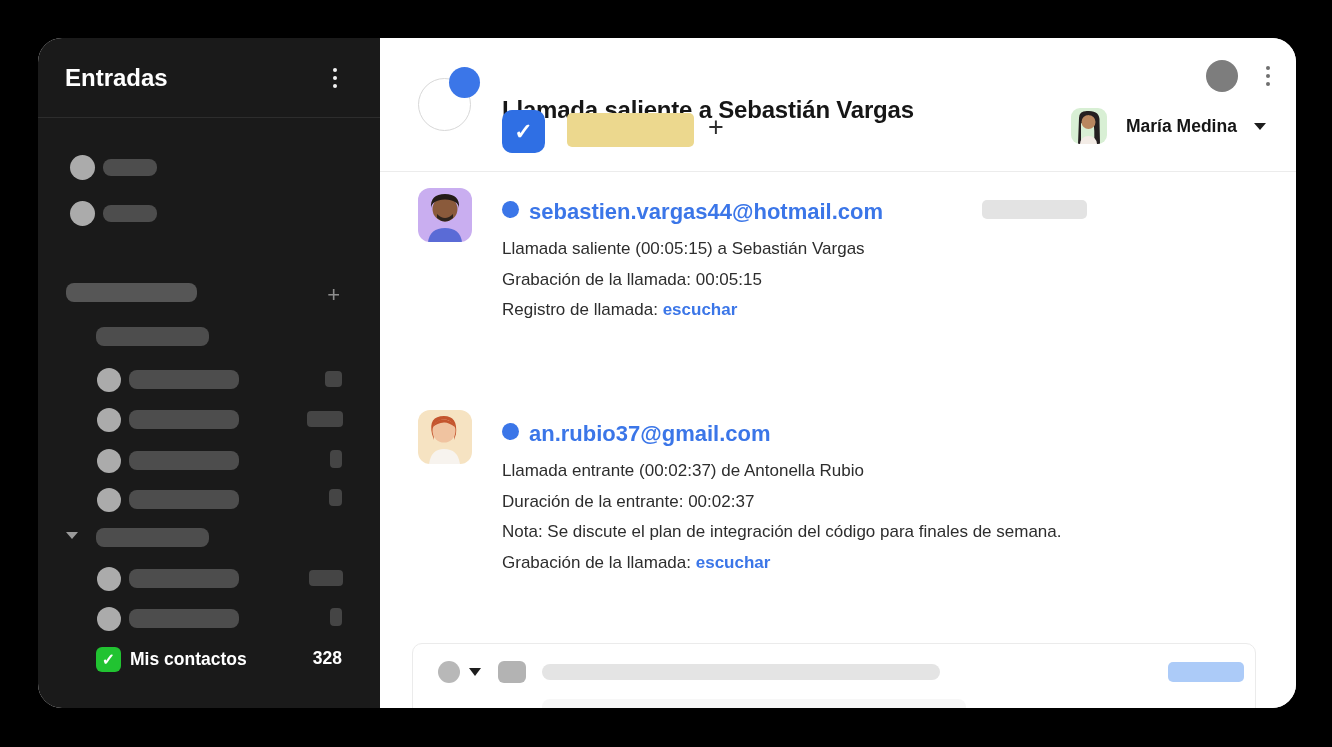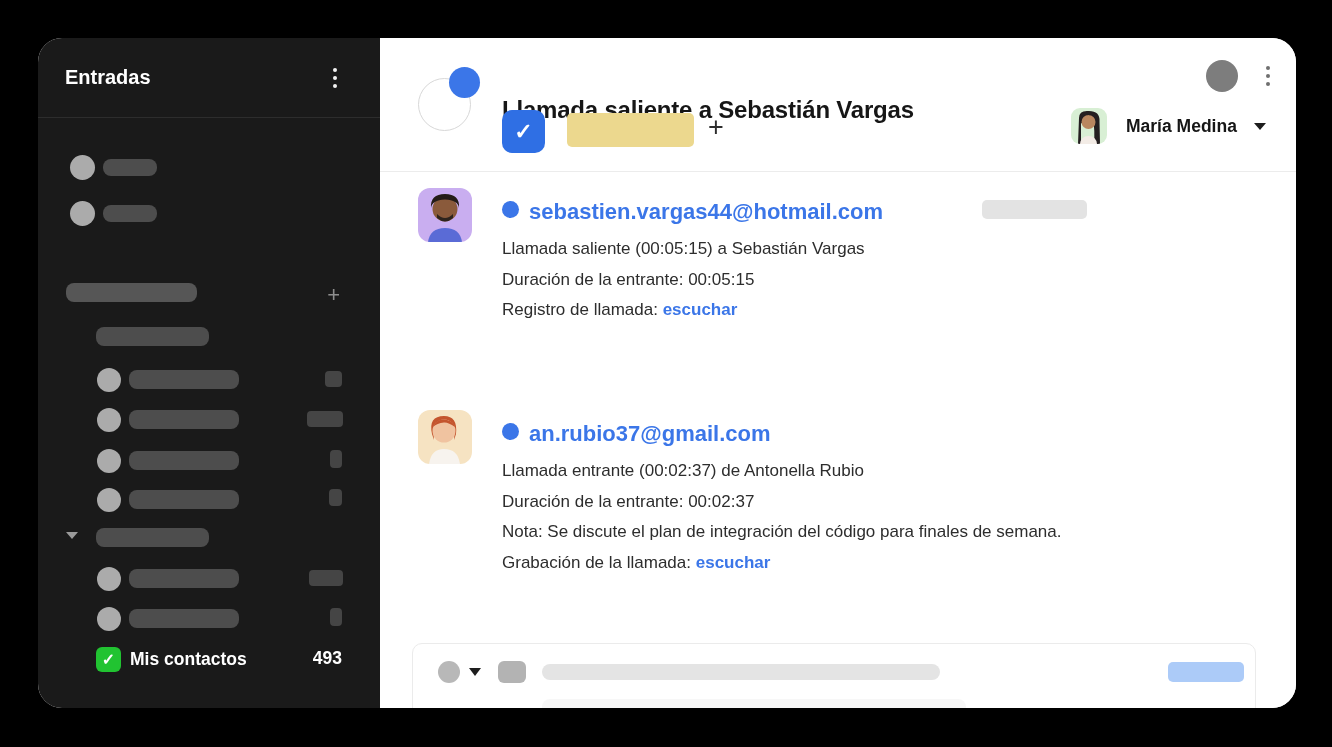--- a/index.html
+++ b/index.html
@@ -7,21 +7,21 @@
     font-family: "Liberation Sans", sans-serif; }
 
   .window { position: absolute; left: 38px; top: 38px; width: 1258px; height: 670px;
     border-radius: 24px; overflow: hidden; background: #ffffff; }
 
   
   .sidebar { position: absolute; left: 0; top: 0; width: 342px; height: 670px;
     background: #1a1a1a; }
   .sidebar-header { position: absolute; left: 0; top: 0; width: 342px; height: 80px;
     border-bottom: 1px solid #2d2d2d; display: flex; align-items: center; }
-  .sidebar-title { color: #ffffff; font-size: 20px; font-weight: 700; margin-left: 27px; }
+  .sidebar-title { color: #ffffff; font-size: 24px; font-weight: 700; margin-left: 27px; }
   .kebab { position: absolute; width: 14px; height: 26px; display: flex; flex-direction: column;
     align-items: center; justify-content: center; gap: 4px; cursor: pointer; }
   .kebab i { width: 4px; height: 4px; border-radius: 50%; display: block; }
   .kebab.white i { background: #f2f2f2; }
   .kebab.gray i { background: #6f6f6f; }
   .sidebar-header .kebab { right: 38px; top: 27px; }
 
   .skel-circle { position: absolute; border-radius: 50%; background: #ababab; }
   .skel-bar { position: absolute; border-radius: 8px; background: #4d4d4d; }
   .skel-bar.section { background: #565656; }
@@ -168,21 +168,21 @@
       <div class="skel-bar" style="left:91px; top:571px; width:110px; height:19px;"></div>
       <div class="skel-badge" style="right:38px; top:570px; width:12px; height:18px;"></div>
     </div>
 
     <div class="contacts-row">
       <div class="check-emoji">
         <span>✓</span>
       </div>
       <div class="contacts-label">Mis contactos</div>
     </div>
-    <div class="contacts-count">493</div>
+    <div class="contacts-count">328</div>
   </div>
 
   <div class="main">
 
     <div class="entity-circle"></div>
     <div class="entity-dot"></div>
     <div class="page-title">Llamada saliente a Sebastián Vargas</div>
 
     <div class="done-checkbox">
       <span>✓</span>
@@ -221,21 +221,21 @@
           <path d="M13 20 Q12 6 27 6 Q42 6 41 20 Q40 12 27 11.5 Q14 12 13 20 Z" fill="#241c17"></path>
           <path d="M19 26 Q27 34 35 26 L35 30 Q27 37 19 30 Z" fill="#2e241d"></path>
           <path d="M10 54 Q12 40 27 40 Q42 40 44 54 Z" fill="#5a6bd6"></path>
         </svg>
       </div>
       <div class="msg-dot"></div>
       <div class="msg-email">sebastien.vargas44@hotmail.com</div>
       <div class="msg-pill"></div>
       <div class="msg-lines">
         <div>Llamada saliente (00:05:15) a Sebastián Vargas</div>
-        <div>Duración de la entrante: 00:05:15</div>
+        <div>Grabación de la llamada: 00:05:15</div>
         <div><span>Registro de llamada: </span><span class="msg-link">escuchar</span></div>
       </div>
     </div>
 
     <div class="message" style="top:372px;">
       <div class="msg-avatar">
         <svg width="54" height="54" viewBox="0 0 54 54">
           <rect width="54" height="54" fill="#f6e3c2"></rect>
           <path d="M14 24 Q10 6 26 6 Q40 6 38 24 L36 30 Q38 12 25 12 Q14 13 16 30 Z" fill="#c4552e"></path>
           <circle cx="26" cy="21" r="11.5" fill="#f0c3a0"></circle>

